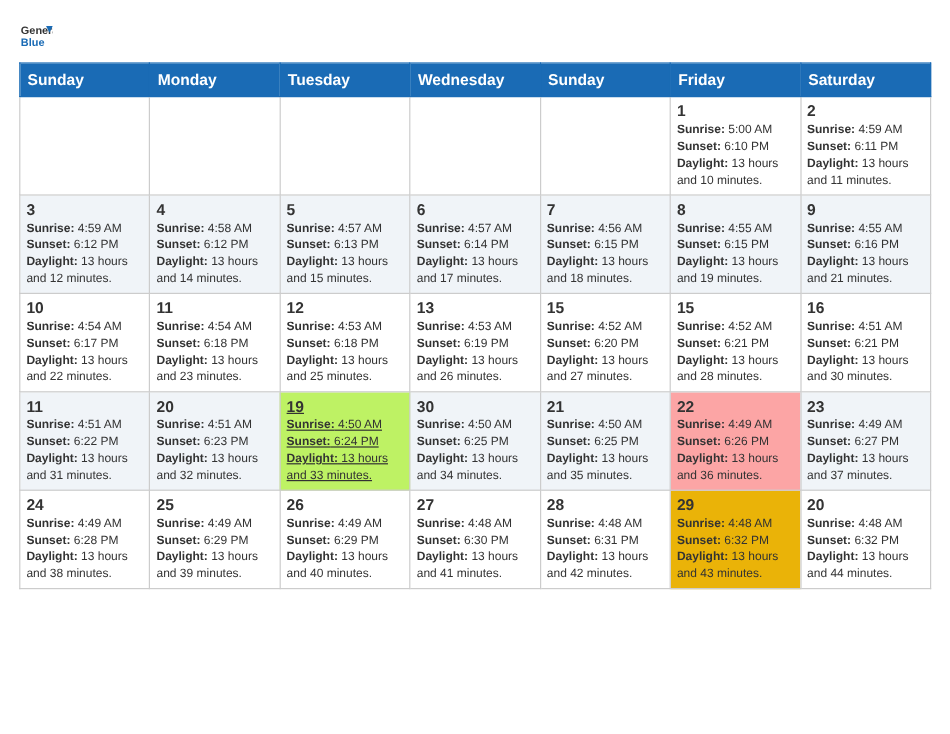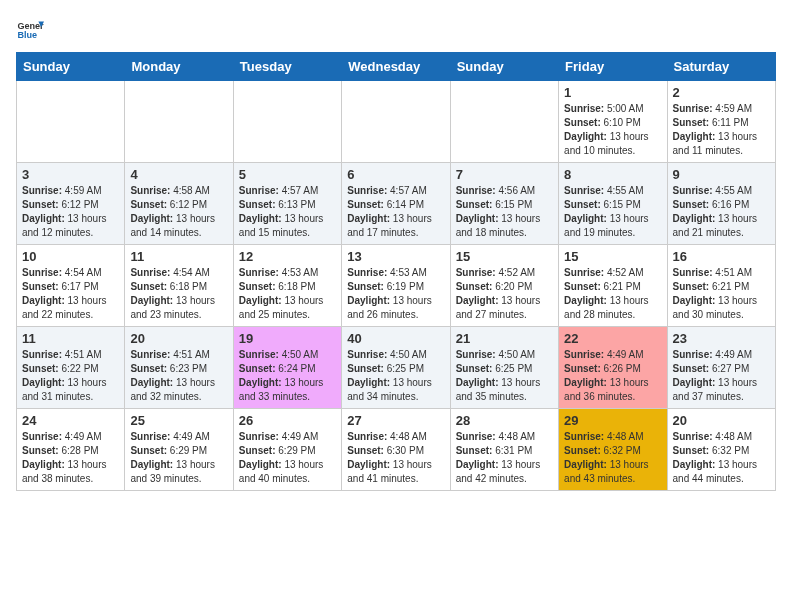--- a/index.html
+++ b/index.html
@@ -194,26 +194,26 @@
       </tr>
       <tr>
         <td style="background-color: rgb(240, 244, 248);">
           <span class="day-number">11</span>
           <div class="day-info"><span style="font-weight:bold">Sunrise:</span> 4:51 AM<br><span style="font-weight:bold">Sunset:</span> 6:22 PM<br><span style="font-weight:bold">Daylight:</span> 13 hours and 31 minutes.</div>
         </td>
         <td style="background-color: rgb(240, 244, 248);">
           <span class="day-number">20</span>
           <div class="day-info"><span style="font-weight:bold">Sunrise:</span> 4:51 AM<br><span style="font-weight:bold">Sunset:</span> 6:23 PM<br><span style="font-weight:bold">Daylight:</span> 13 hours and 32 minutes.</div>
         </td>
-        <td style="background-color: #f0abfc;">
+        <td style="background-color: #bef264; text-decoration: underline;">
           <span class="day-number">19</span>
           <div class="day-info"><span style="font-weight:bold">Sunrise:</span> 4:50 AM<br><span style="font-weight:bold">Sunset:</span> 6:24 PM<br><span style="font-weight:bold">Daylight:</span> 13 hours and 33 minutes.</div>
         </td>
         <td style="background-color: rgb(240, 244, 248);">
-          <span class="day-number">40</span>
+          <span class="day-number">30</span>
           <div class="day-info"><span style="font-weight:bold">Sunrise:</span> 4:50 AM<br><span style="font-weight:bold">Sunset:</span> 6:25 PM<br><span style="font-weight:bold">Daylight:</span> 13 hours and 34 minutes.</div>
         </td>
         <td style="background-color: rgb(240, 244, 248);">
           <span class="day-number">21</span>
           <div class="day-info"><span style="font-weight:bold">Sunrise:</span> 4:50 AM<br><span style="font-weight:bold">Sunset:</span> 6:25 PM<br><span style="font-weight:bold">Daylight:</span> 13 hours and 35 minutes.</div>
         </td>
         <td style="background-color: #fca5a5;">
           <span class="day-number">22</span>
           <div class="day-info"><span style="font-weight:bold">Sunrise:</span> 4:49 AM<br><span style="font-weight:bold">Sunset:</span> 6:26 PM<br><span style="font-weight:bold">Daylight:</span> 13 hours and 36 minutes.</div>
         </td>

